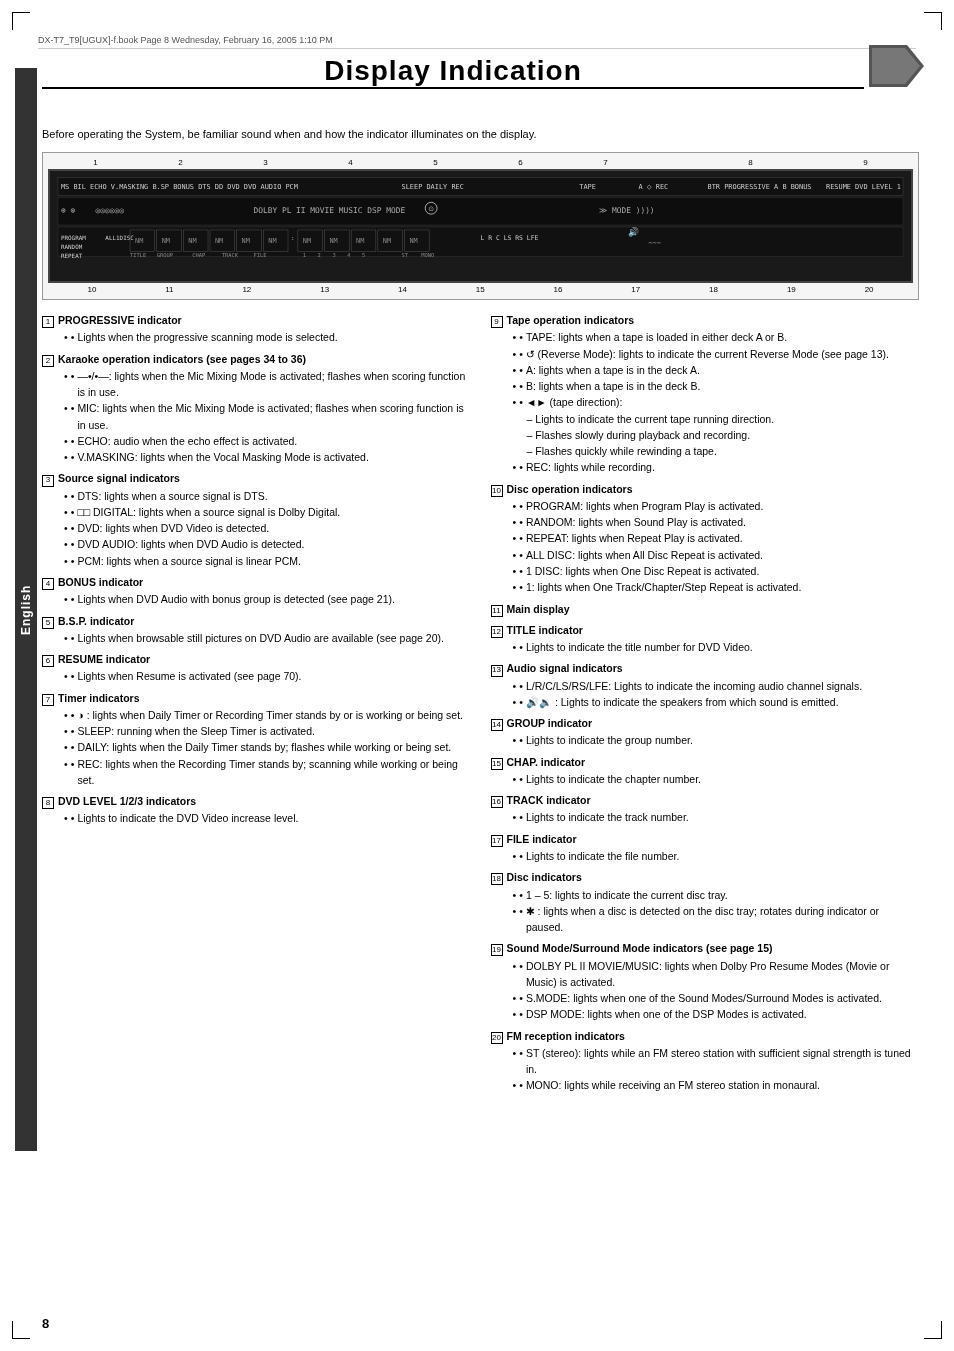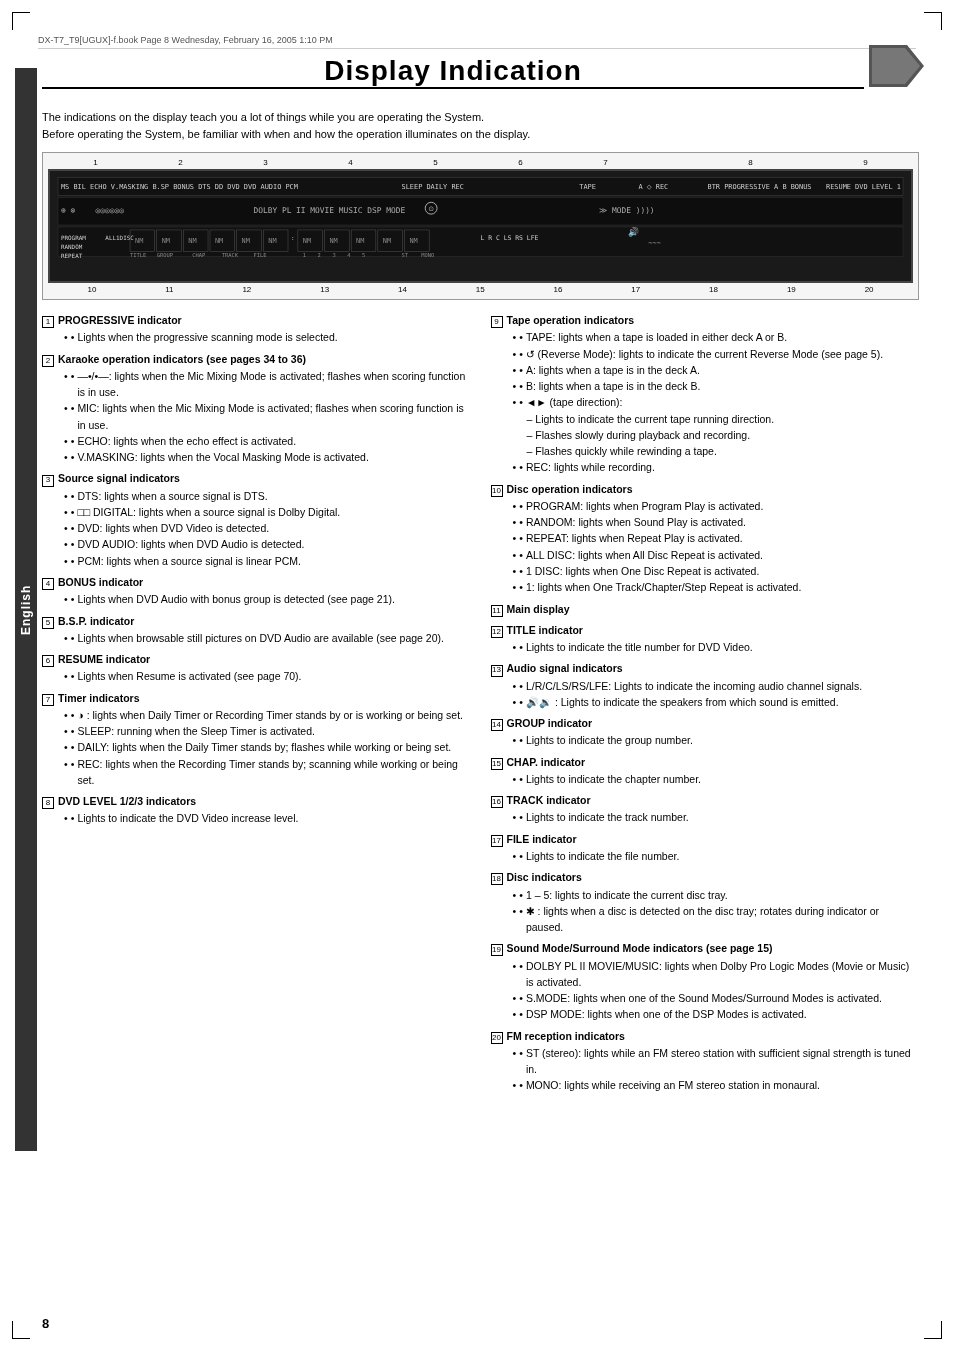--- a/index.html
+++ b/index.html
@@ -193,22 +193,22 @@
     <div style="position:relative; right:-5px; top:-10px;">
       
       <svg width="55" height="42" viewBox="0 0 55 42">
         <polygon points="0,0 38,0 55,21 38,42 0,42" fill="#555"></polygon>
         <polygon points="3,3 36,3 51,21 36,39 3,39" fill="#777"></polygon>
       </svg>
     </div>
   </div>
 
   <div class="intro-text">
-    <span>The indications on the display teach you a lot of things while you are operating the System.</span><br>
-    <span>Before operating the System, be familiar with when and how the operation illuminates on the display.</span>
+    <br>
+    <span>Before operating the System, be familiar sound when and how the indicator illuminates on the display.</span>
   </div>
 
   <div class="diagram-container">
 
     <div style="display:flex; justify-content:space-around; font-size:8px; margin-bottom:2px; padding: 0 5px;">
       <span>1</span>
       <span>2</span>
       <span>3</span>
       <span>4</span>
       <span>5</span>
@@ -328,21 +328,21 @@
             <div class="bullet" style="display: flex; gap: 3px; margin-left: 8px;">
               <span style="flex-shrink: 0;">•</span>
               <span>—•/•—: lights when the Mic Mixing Mode is activated; flashes when scoring function is in use.</span>
             </div>
             <div class="bullet" style="display: flex; gap: 3px; margin-left: 8px;">
               <span style="flex-shrink: 0;">•</span>
               <span>MIC: lights when the Mic Mixing Mode is activated; flashes when scoring function is in use.</span>
             </div>
             <div class="bullet" style="display: flex; gap: 3px; margin-left: 8px;">
               <span style="flex-shrink: 0;">•</span>
-              <span>ECHO: lights when the echo effect is activated.</span>
+              <span>ECHO: audio when the echo effect is activated.</span>
             </div>
             <div class="bullet" style="display: flex; gap: 3px; margin-left: 8px;">
               <span style="flex-shrink: 0;">•</span>
               <span>V.MASKING: lights when the Vocal Masking Mode is activated.</span>
             </div>
           </div>
         </div>
         <div class="indicator-section">
           <div class="indicator-title"><span class="indicator-num">3</span>Source signal indicators</div>
           <div class="indicator-body">
@@ -430,21 +430,21 @@
     <div class="col-right" id="right-col">
         <div class="indicator-section">
           <div class="indicator-title"><span class="indicator-num">9</span>Tape operation indicators</div>
           <div class="indicator-body">
             <div class="bullet" style="display: flex; gap: 3px; margin-left: 8px;">
               <span style="flex-shrink: 0;">•</span>
               <span>TAPE: lights when a tape is loaded in either deck A or B.</span>
             </div>
             <div class="bullet" style="display: flex; gap: 3px; margin-left: 8px;">
               <span style="flex-shrink: 0;">•</span>
-              <span>↺ (Reverse Mode): lights to indicate the current Reverse Mode (see page 5).</span>
+              <span>↺ (Reverse Mode): lights to indicate the current Reverse Mode (see page 13).</span>
             </div>
             <div class="bullet" style="display: flex; gap: 3px; margin-left: 8px;">
               <span style="flex-shrink: 0;">•</span>
               <span>A: lights when a tape is in the deck A.</span>
             </div>
             <div class="bullet" style="display: flex; gap: 3px; margin-left: 8px;">
               <span style="flex-shrink: 0;">•</span>
               <span>B: lights when a tape is in the deck B.</span>
             </div>
             <div class="bullet" style="display: flex; gap: 3px; margin-left: 8px;">
@@ -570,21 +570,21 @@
               <span style="flex-shrink: 0;">•</span>
               <span>✱ : lights when a disc is detected on the disc tray; rotates during indicator or paused.</span>
             </div>
           </div>
         </div>
         <div class="indicator-section">
           <div class="indicator-title"><span class="indicator-num">19</span>Sound Mode/Surround Mode indicators (see page 15)</div>
           <div class="indicator-body">
             <div class="bullet" style="display: flex; gap: 3px; margin-left: 8px;">
               <span style="flex-shrink: 0;">•</span>
-              <span>DOLBY PL II MOVIE/MUSIC: lights when Dolby Pro Logic Modes (Movie or Music) is activated.</span>
+              <span>DOLBY PL II MOVIE/MUSIC: lights when Dolby Pro Resume Modes (Movie or Music) is activated.</span>
             </div>
             <div class="bullet" style="display: flex; gap: 3px; margin-left: 8px;">
               <span style="flex-shrink: 0;">•</span>
               <span>S.MODE: lights when one of the Sound Modes/Surround Modes is activated.</span>
             </div>
             <div class="bullet" style="display: flex; gap: 3px; margin-left: 8px;">
               <span style="flex-shrink: 0;">•</span>
               <span>DSP MODE: lights when one of the DSP Modes is activated.</span>
             </div>
           </div>

